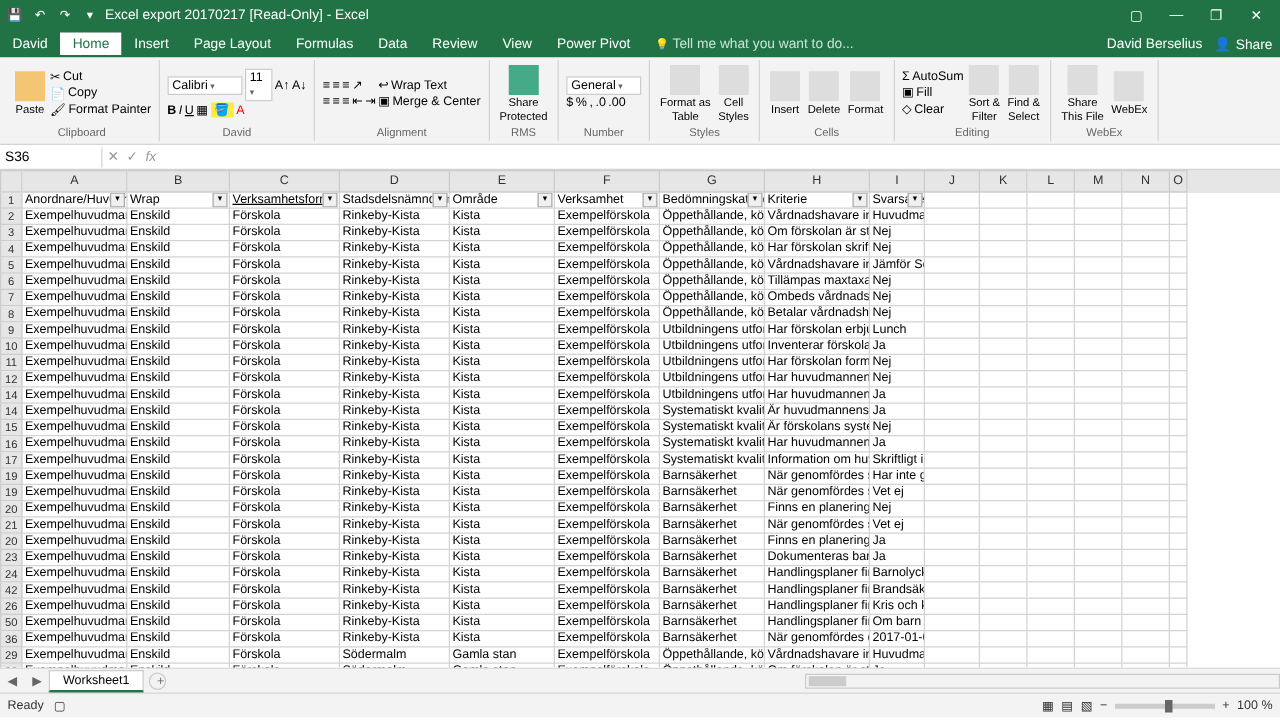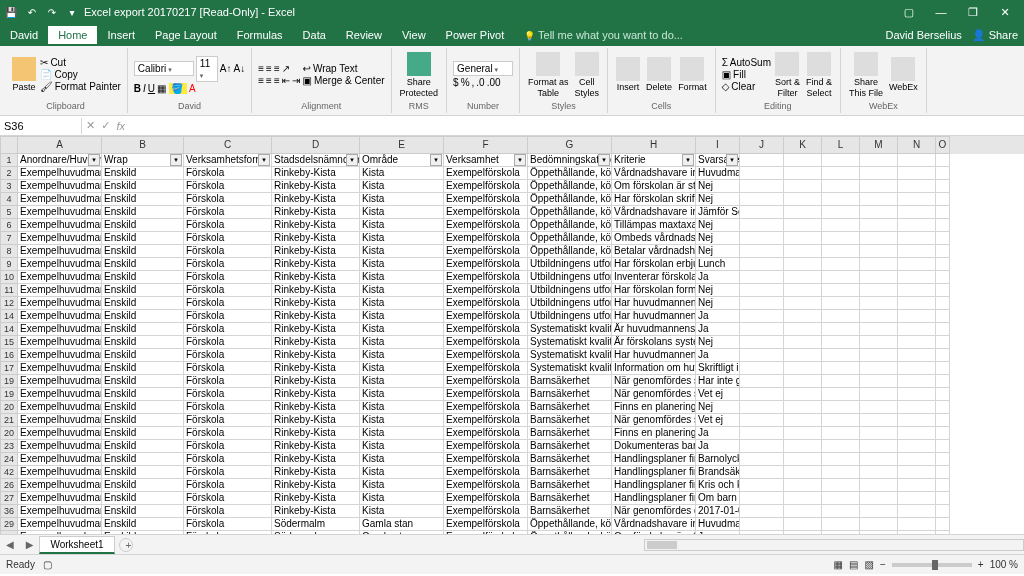--- a/index.html
+++ b/index.html
@@ -265,21 +265,21 @@
       <div class="colhdr" style="width: 38px;">K</div>
       <div class="colhdr" style="width: 38px;">L</div>
       <div class="colhdr" style="width: 38px;">M</div>
       <div class="colhdr" style="width: 38px;">N</div>
       <div class="colhdr" style="width: 14px;">O</div>
     </div>
     <div class="datarow">
       <div class="rownum">1</div>
       <div class="cell filterhdr" style="width: 84px;">Anordnare/Huvudman</div>
       <div class="cell filterhdr" style="width: 82px;">Wrap</div>
-      <div class="cell filterhdr" style="width: 88px;">Verksamhetsform</div>
+      <div class="cell filterhdr" style="width: 88px; text-decoration: underline;">Verksamhetsform</div>
       <div class="cell filterhdr" style="width: 88px;">Stadsdelsnämndom</div>
       <div class="cell filterhdr" style="width: 84px;">Område</div>
       <div class="cell filterhdr" style="width: 84px;">Verksamhet</div>
       <div class="cell filterhdr" style="width: 84px;">Bedömningskategori</div>
       <div class="cell filterhdr" style="width: 84px;">Kriterie</div>
       <div class="cell filterhdr" style="width: 44px;">Svarsalternativ</div>
       <div class="cell" style="width: 44px;"></div>
       <div class="cell" style="width: 38px;"></div>
       <div class="cell" style="width: 38px;"></div>
       <div class="cell" style="width: 38px;"></div>
@@ -730,21 +730,21 @@
       <div class="cell" style="width: 84px;">Handlingsplaner finns f</div>
       <div class="cell" style="width: 44px;">Kris och katastrof</div>
       <div class="cell" style="width: 44px;"></div>
       <div class="cell" style="width: 38px;"></div>
       <div class="cell" style="width: 38px;"></div>
       <div class="cell" style="width: 38px;"></div>
       <div class="cell" style="width: 38px;"></div>
       <div class="cell" style="width: 14px;"></div>
     </div>
     <div class="datarow">
-      <div class="rownum">27</div>
+      <div class="rownum">50</div>
       <div class="cell" style="width: 84px;">Exempelhuvudman</div>
       <div class="cell" style="width: 82px;">Enskild</div>
       <div class="cell" style="width: 88px;">Förskola</div>
       <div class="cell" style="width: 88px;">Rinkeby-Kista</div>
       <div class="cell" style="width: 84px;">Kista</div>
       <div class="cell" style="width: 84px;">Exempelförskola</div>
       <div class="cell" style="width: 84px;">Barnsäkerhet</div>
       <div class="cell" style="width: 84px;">Handlingsplaner finns f</div>
       <div class="cell" style="width: 44px;">Om barn försvinner</div>
       <div class="cell" style="width: 44px;"></div>

